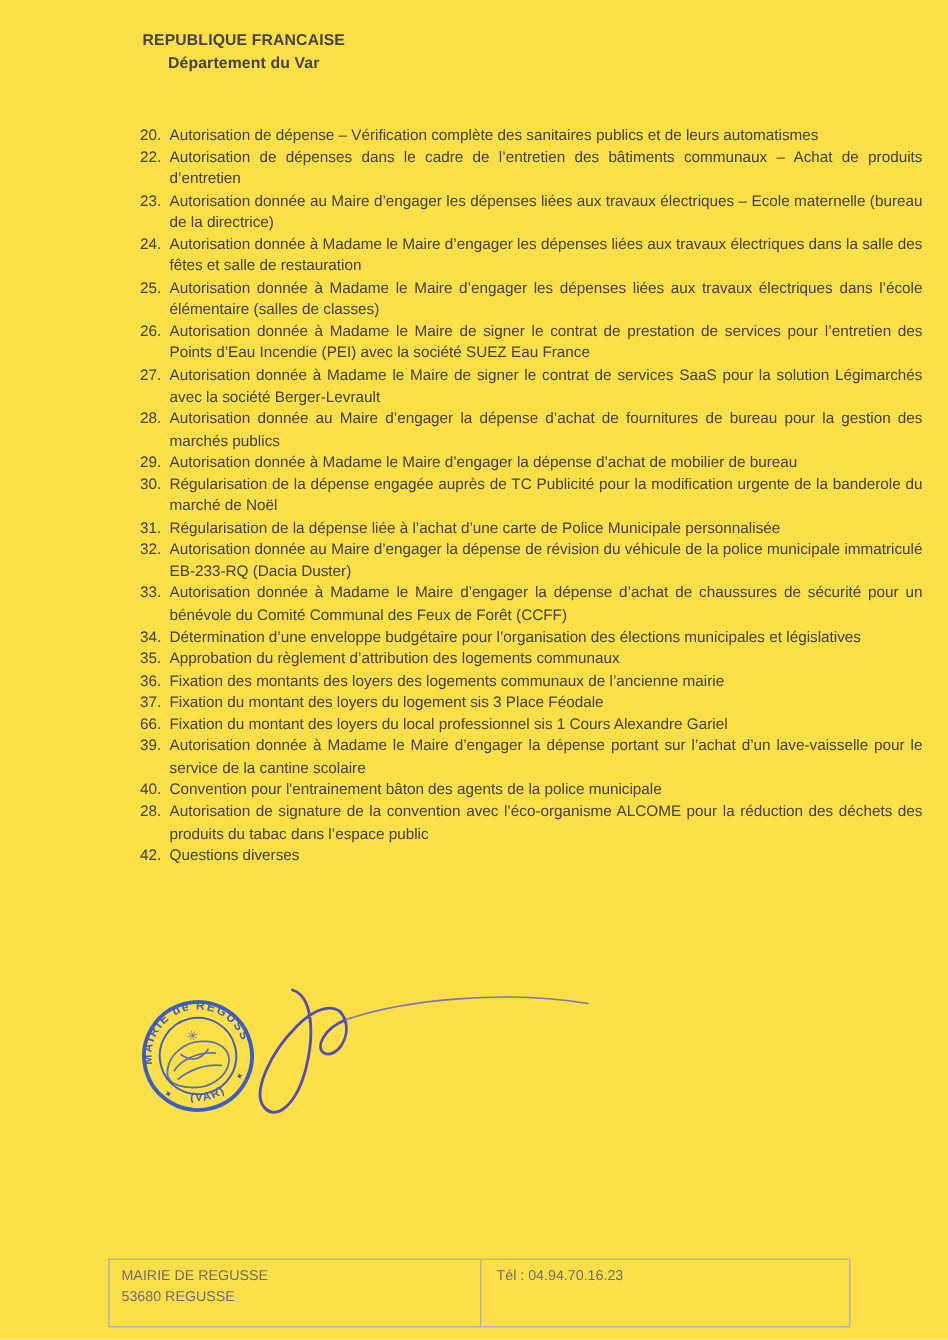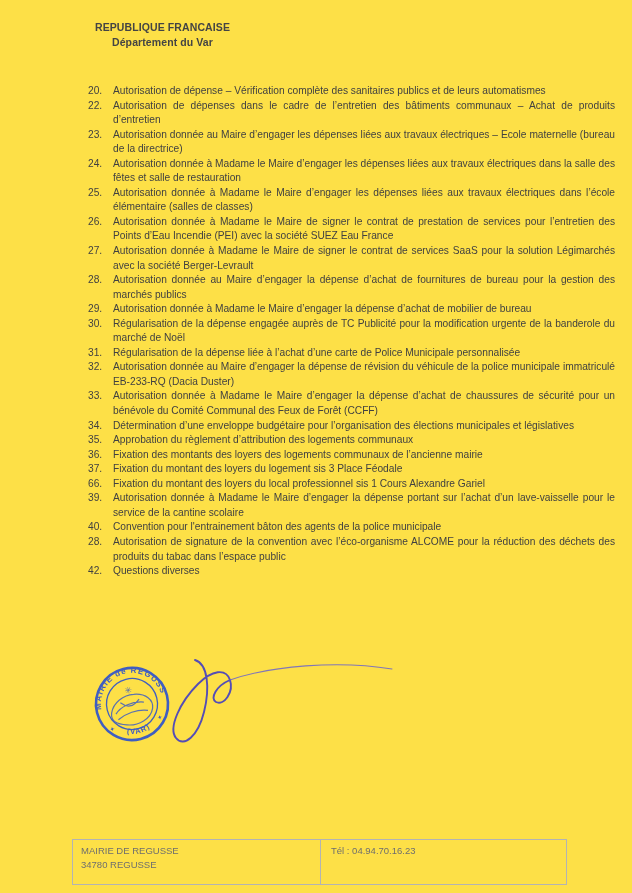--- a/index.html
+++ b/index.html
@@ -17,21 +17,21 @@
     position:absolute;top:20px;left:40px;width:245px;
     text-align:center;font-weight:bold;font-size:10.5px;line-height:15px;
     color:#444;letter-spacing:0.1px;
   }
   
   .agenda{
     position:absolute;top:84px;left:88px;width:527px;
     font-size:10.2px;line-height:14.55px;color:#414141;
   }
   .agenda-item{display:flex;align-items:flex-start;}
-  .agenda-num{flex:0 0 25px;white-space:nowrap;}
+  .agenda-num{flex:0 0 25px;white-space:nowrap;text-align:center;}
   .agenda-text{flex:1;text-align:justify;text-justify:inter-word;}
   
   .sig-block{
     position:absolute;top:622px;left:72px;
     font-weight:bold;font-size:10.5px;line-height:15px;color:#4a4a4a;
   }
   
   .stamp{position:absolute;left:88px;top:660px;width:88px;height:88px;opacity:0.9;}
   .signature{position:absolute;left:140px;top:652px;width:262px;height:112px;}
   
@@ -175,20 +175,20 @@
   </svg>
 
   <svg class="signature" viewBox="0 0 262 112">
     <path d="M 55 8 C 68 12 70 36 64 60 C 58 84 44 96 36 86 C 28 76 40 50 58 32 C 72 18 86 16 90 28 C 94 40 84 54 76 50 C 70 46 76 34 90 28" fill="none" stroke="#4b44bd" stroke-width="1.9" stroke-linecap="round" opacity="0.95"></path>
     <path d="M 90 28 C 130 14 198 8 252 17" fill="none" stroke="#6a63cc" stroke-width="1.1" stroke-linecap="round" opacity="0.85"></path>
   </svg>
 
   <div class="footer">
     <div class="footer-left">
       <div>MAIRIE DE REGUSSE</div>
-      <div>34780 REGUSSE</div>
+      <div>53680 REGUSSE</div>
     </div>
     <div class="footer-right">
       <div>Tél :  04.94.70.16.23</div>
     </div>
   </div>
 
 </div>
 
 </body></html>

